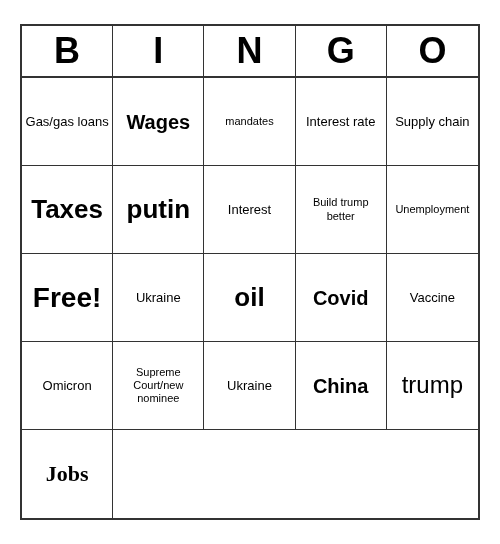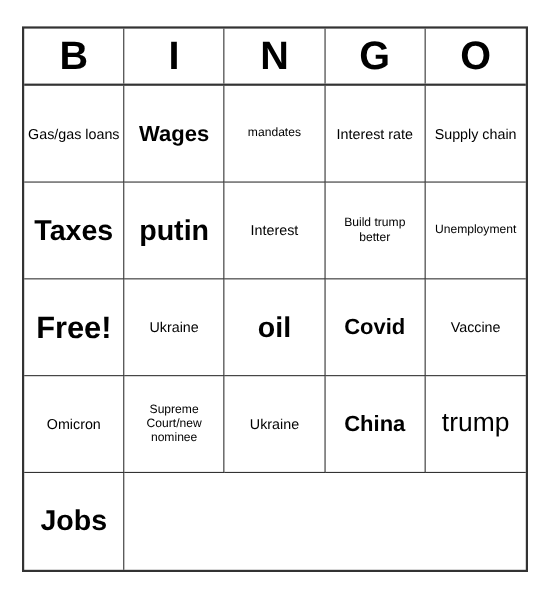--- a/index.html
+++ b/index.html
@@ -80,15 +80,15 @@
       <div class="bingo-cell" style="font-size: 28px; font-weight: bold;">Free!</div>
       <div class="bingo-cell" style="font-size: 13px;">Ukraine</div>
       <div class="bingo-cell" style="font-size: 26px; font-weight: bold;">oil</div>
       <div class="bingo-cell" style="font-size: 20px; font-weight: bold;">Covid</div>
       <div class="bingo-cell" style="font-size: 13px; text-align: right;">Vaccine</div>
       <div class="bingo-cell" style="font-size: 13px; text-align: right;">Omicron</div>
       <div class="bingo-cell" style="font-size: 11px;">Supreme Court/new nominee</div>
       <div class="bingo-cell" style="font-size: 13px;">Ukraine</div>
       <div class="bingo-cell" style="font-size: 20px; font-weight: bold;">China</div>
       <div class="bingo-cell" style="font-size: 24px; font-weight: normal;">trump</div>
-      <div class="bingo-cell" style="font-size: 26px; font-weight: bold;">Jobs</div>
+      <div class="bingo-cell" style="font-size: 22px; font-weight: bold; font-family: Liberation Serif, serif;">Jobs</div>
     </div>
 </div>
 
 </body></html>

